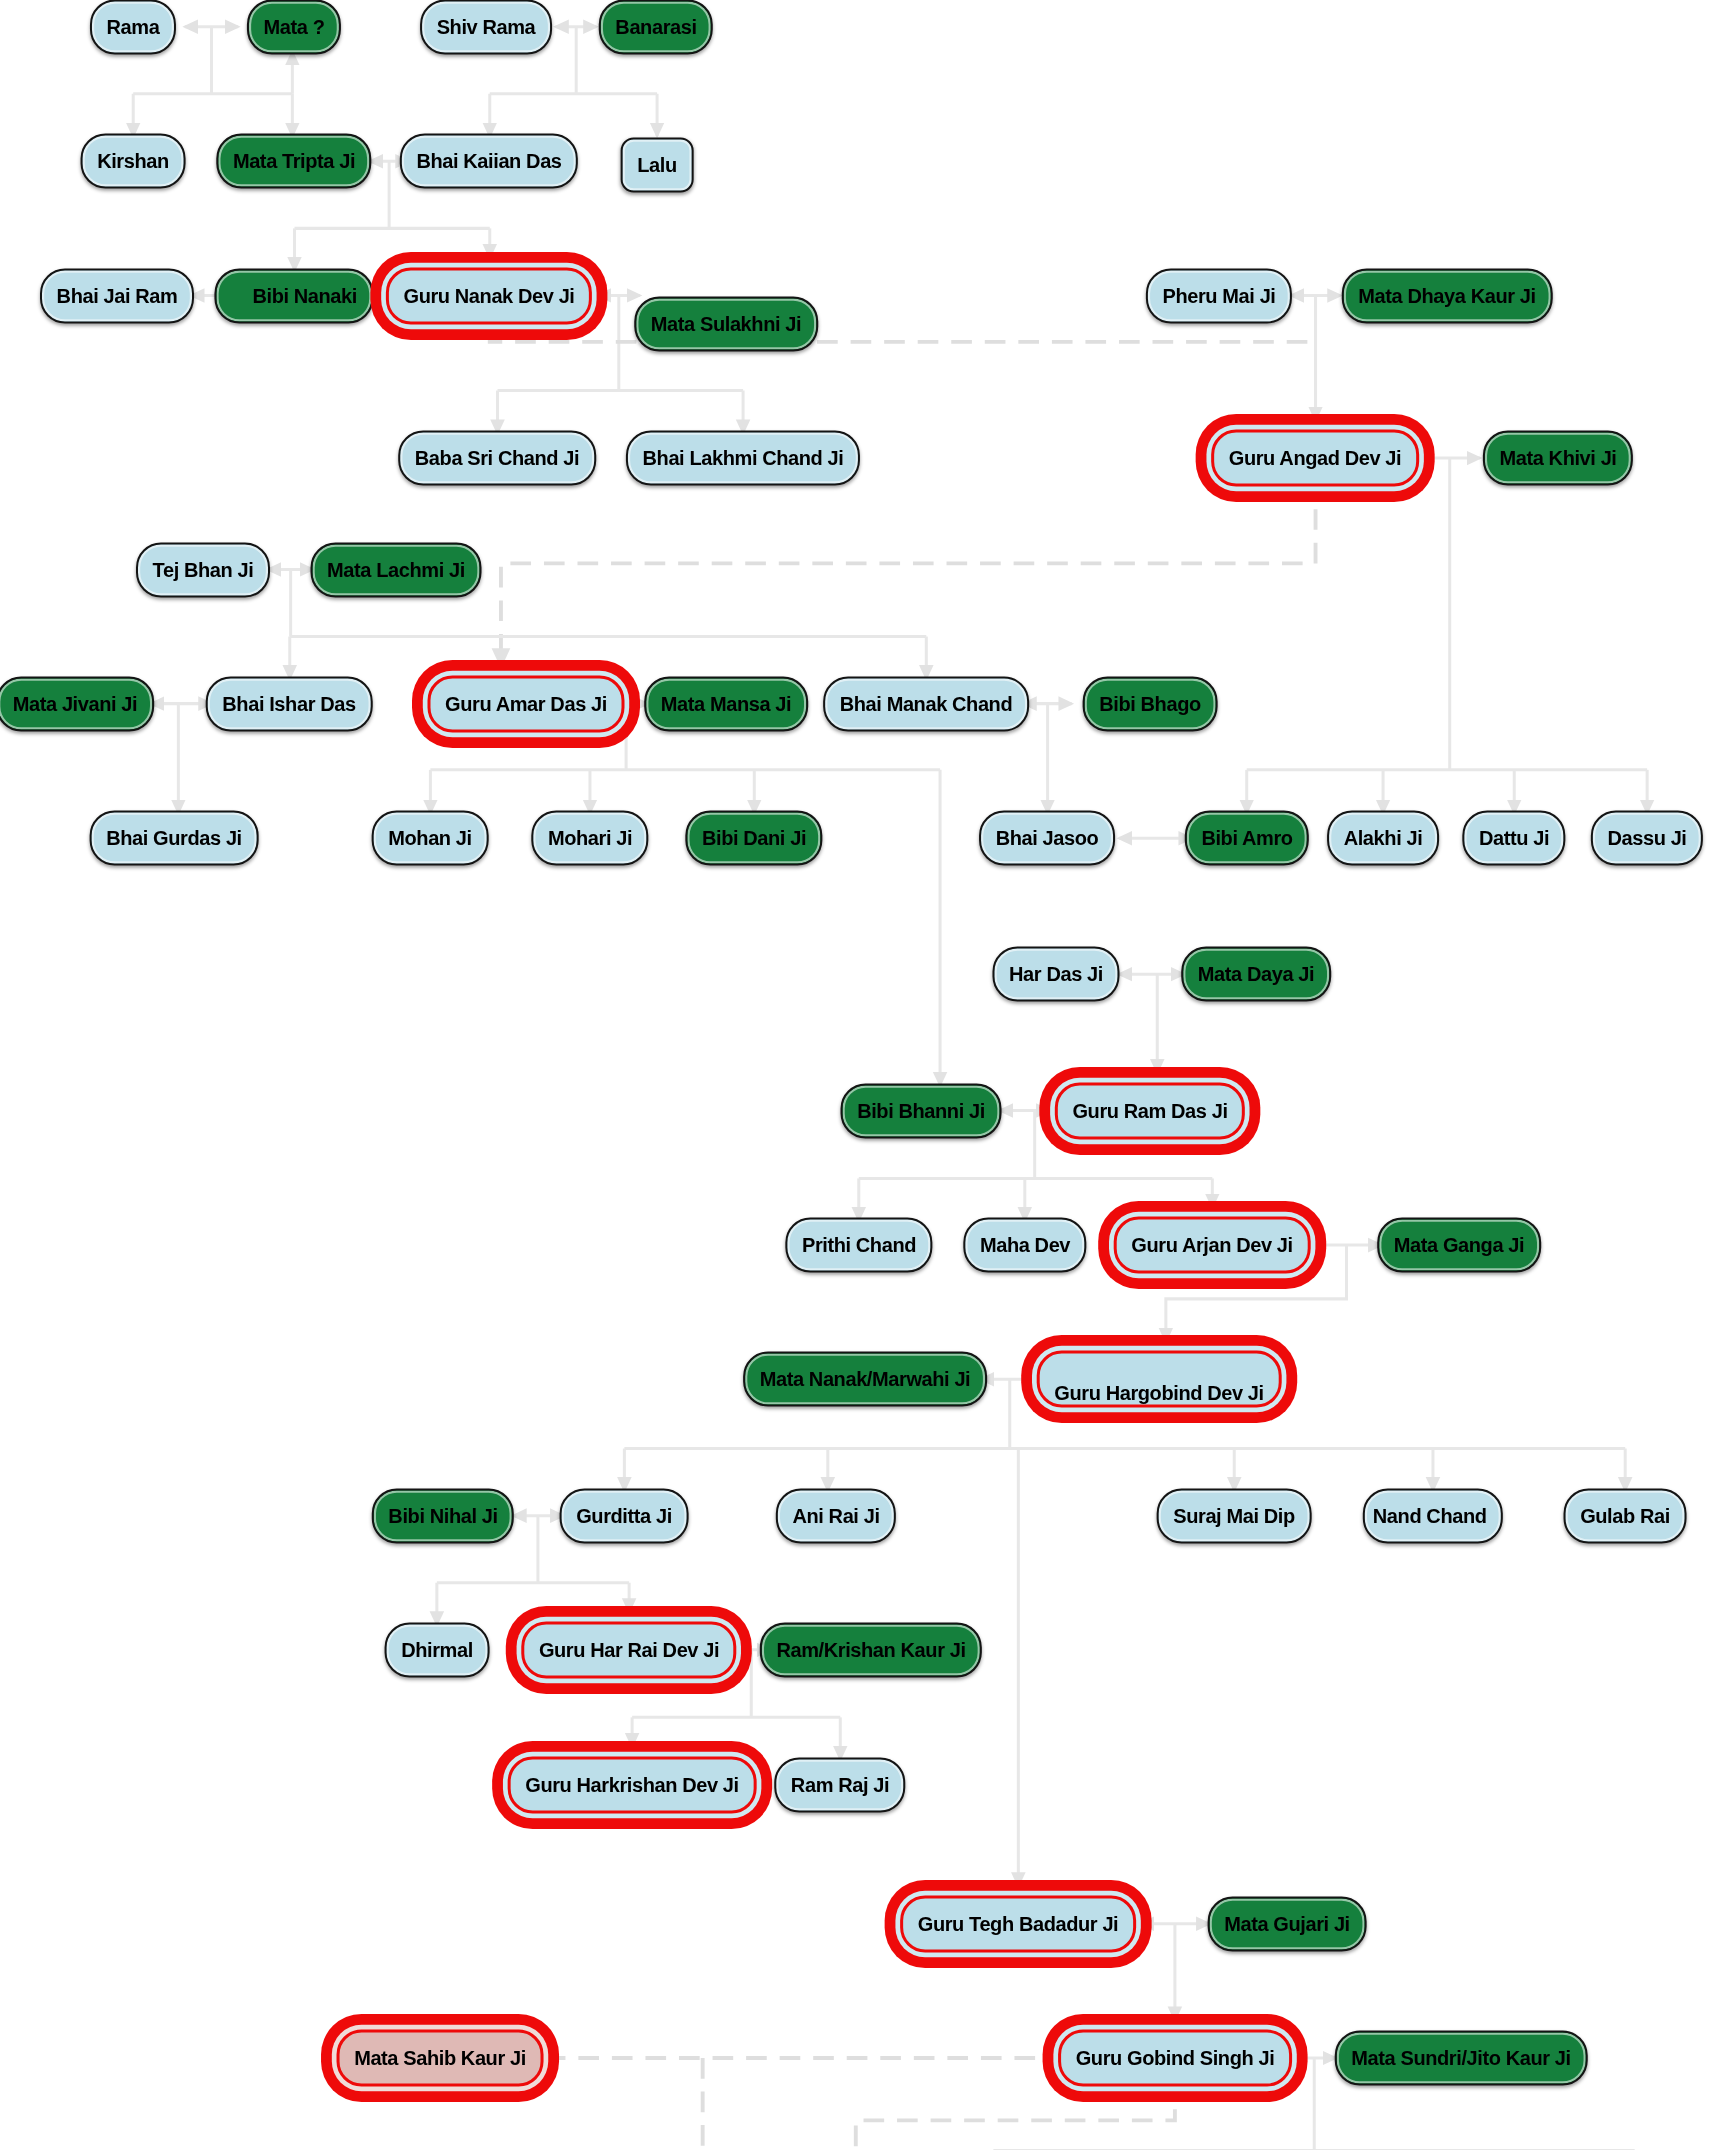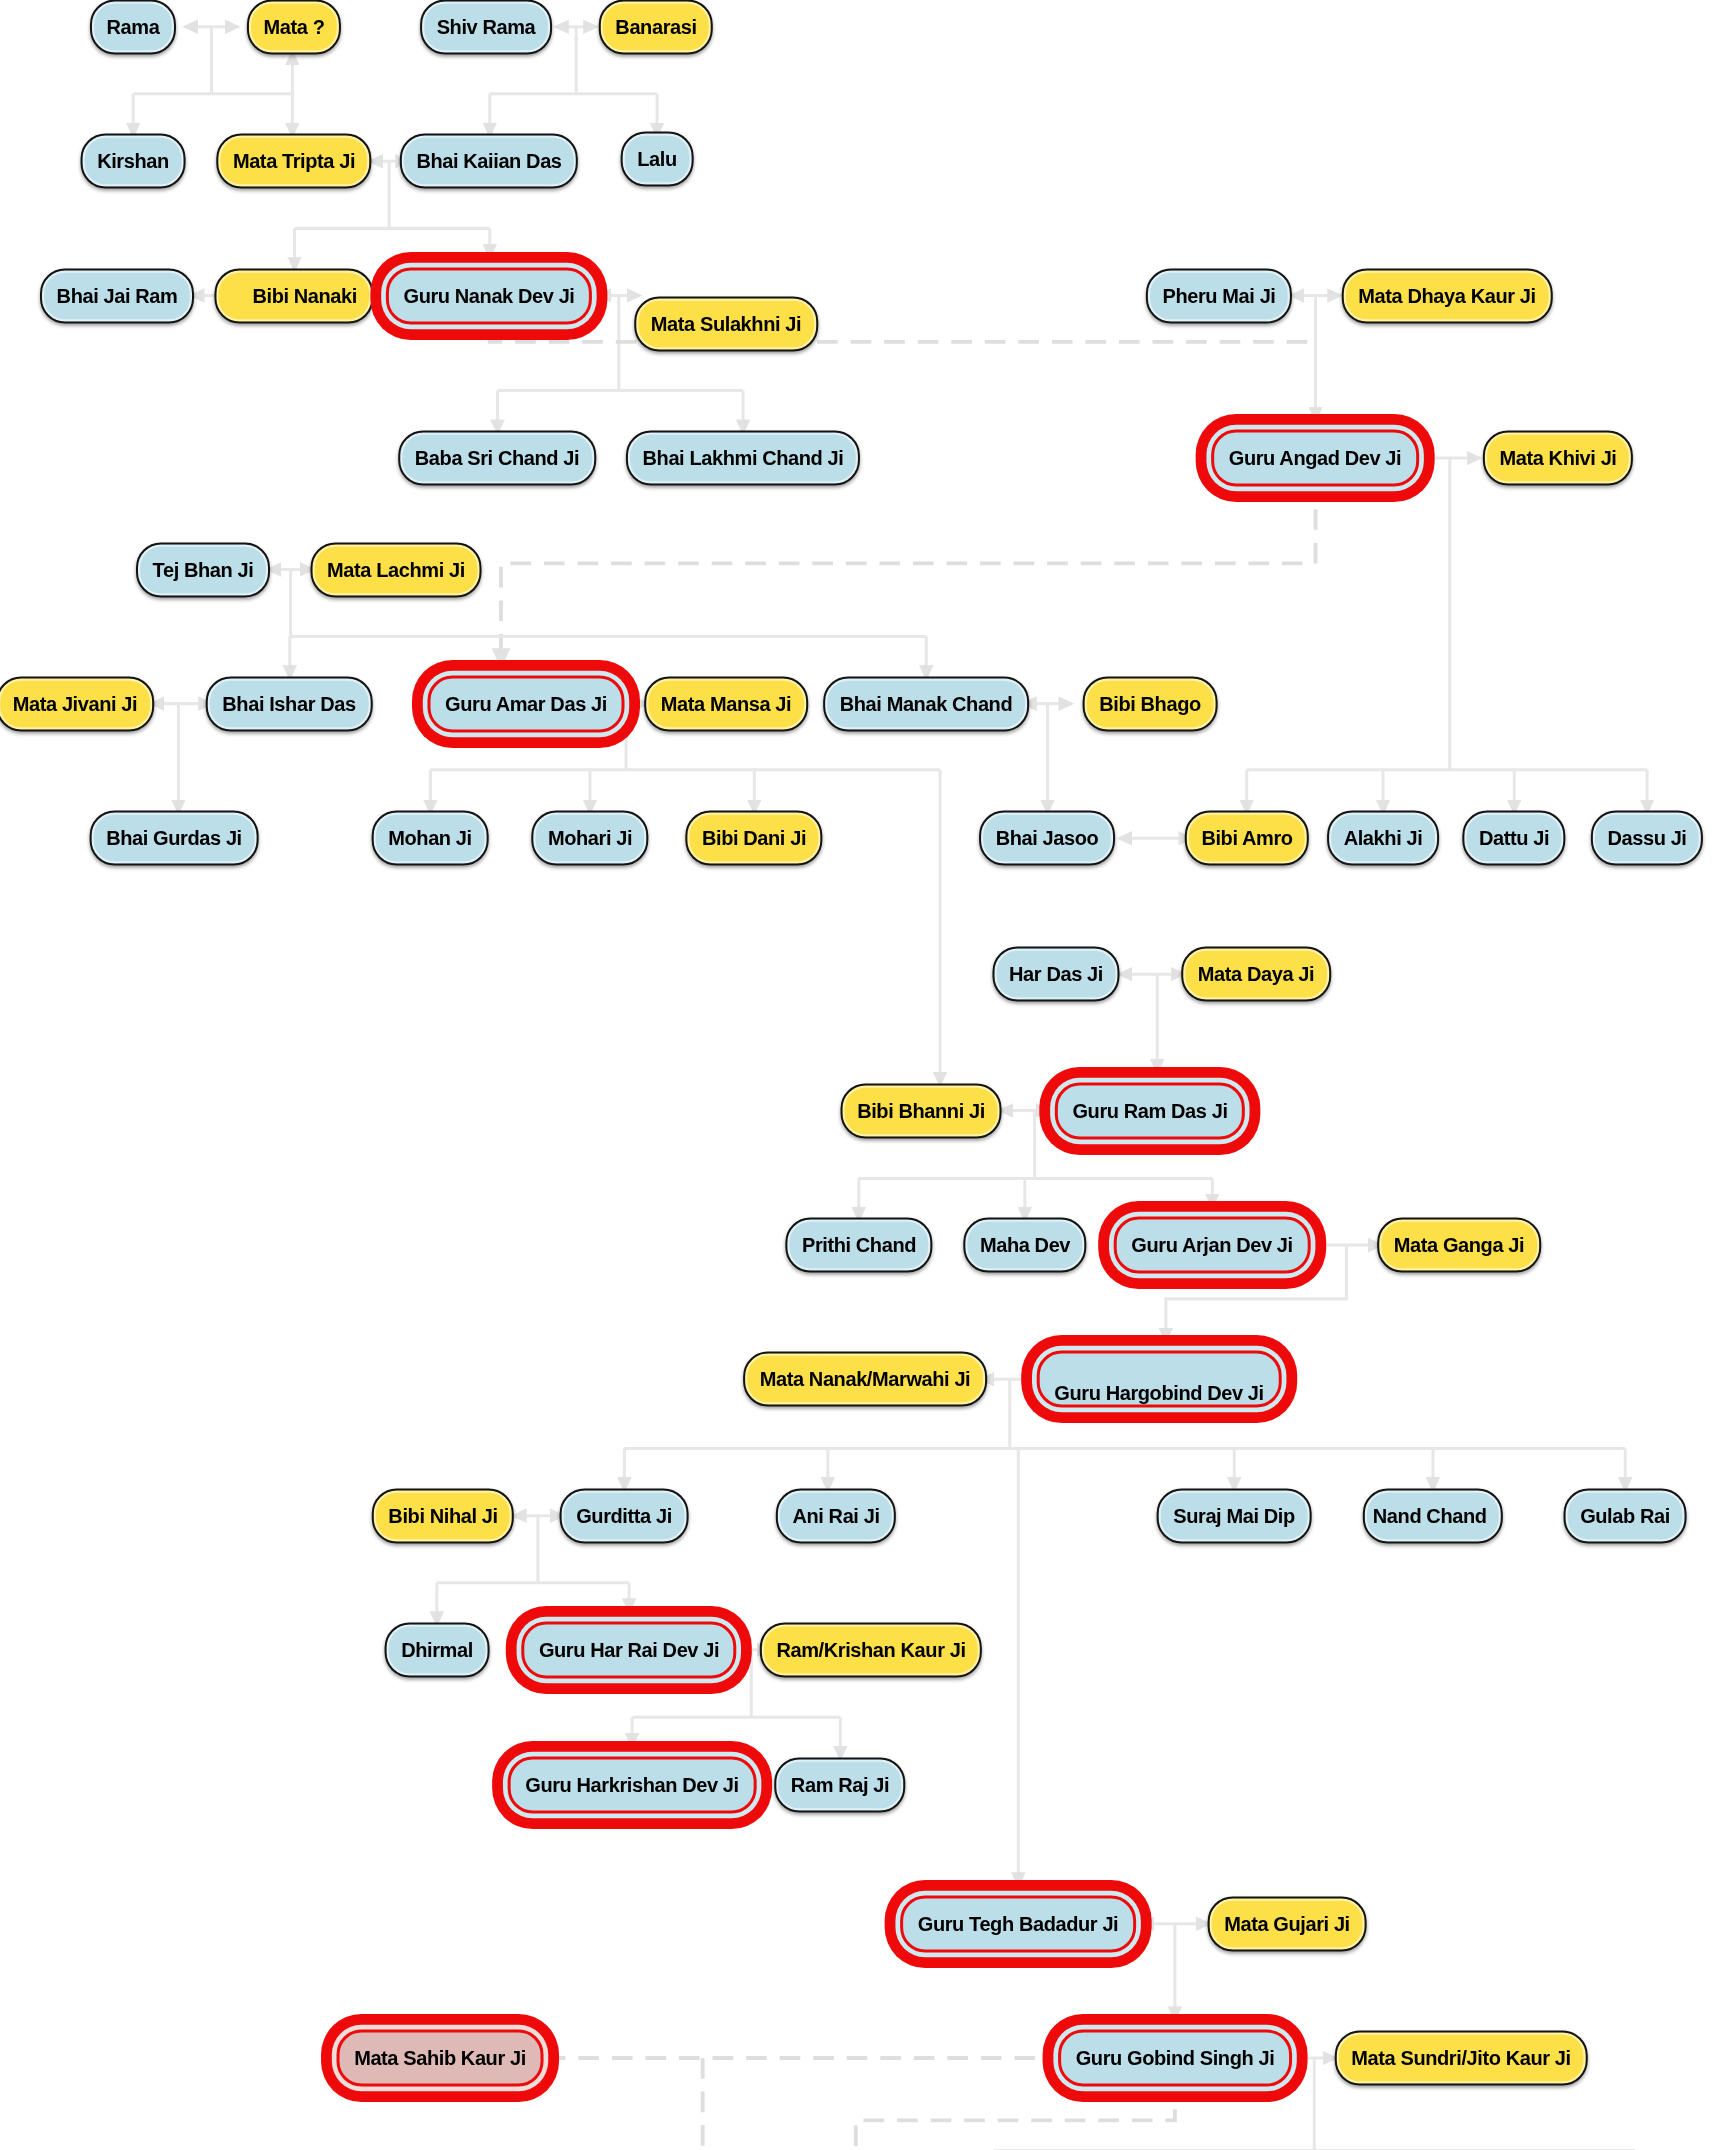--- a/index.html
+++ b/index.html
@@ -9,21 +9,21 @@
   .edges polyline{fill:none;}
   .edges .solid{stroke:#e7e7e7;stroke-width:7;}
   .edges .dashed{stroke:#dedede;stroke-width:9;stroke-dasharray:48 30;}
   .node{position:absolute;z-index:2;transform:translate(-50%,-50%);
         height:51px;display:flex;align-items:center;justify-content:center;
         padding:0 14.6px;white-space:nowrap;border-radius:25px;
         font-weight:700;font-size:20px;color:#000;letter-spacing:-0.4px;
         border:2.6px solid #141414;
         box-shadow:0 2.2px 3.9px rgba(0,0,0,.38), inset 0 0 0 2.2px rgba(255,255,255,.55);}
   .node.male{background:#bcdee9;}
-  .node.female{background:#fde047;justify-content:flex-end;}
+  .node.female{background:#15803d;justify-content:flex-end;}
   .node.guru{background:#bcdee9;border:3px solid #ee0a0a;
         box-shadow:0 0 0 4.7px #cfe9f1, 0 0 0 15.5px #ee0a0a;}
   .node.guru-female{background:#dfb9b5;border:3px solid #ee0a0a;
         box-shadow:0 0 0 4.7px #f0dcd9, 0 0 0 15.5px #ee0a0a;}
   .node .lbl{pointer-events:none;}
 </style>
 </head>
 <body>
 
 <div class="canvas">
@@ -145,21 +145,21 @@
       </div>
       <div class="node male" style="left: 133px; top: 161px;">
         <span class="lbl">Kirshan</span>
       </div>
       <div class="node female" style="left: 294px; top: 161px;">
         <span class="lbl">Mata Tripta Ji</span>
       </div>
       <div class="node male" style="left: 489px; top: 161px;">
         <span class="lbl">Bhai Kaiian Das</span>
       </div>
-      <div class="node male" style="left: 657px; top: 159px;">
+      <div class="node male" style="left: 657px; top: 165px; border-radius: 13px;">
         <span class="lbl">Lalu</span>
       </div>
       <div class="node male" style="left: 117px; top: 296px;">
         <span class="lbl">Bhai Jai Ram</span>
       </div>
       <div class="node female" style="left: 294px; top: 296px; padding-left: 36px;">
         <span class="lbl">Bibi Nanaki</span>
       </div>
       <div class="node guru" style="left: 489px; top: 296px;">
         <span class="lbl">Guru Nanak Dev Ji</span>

